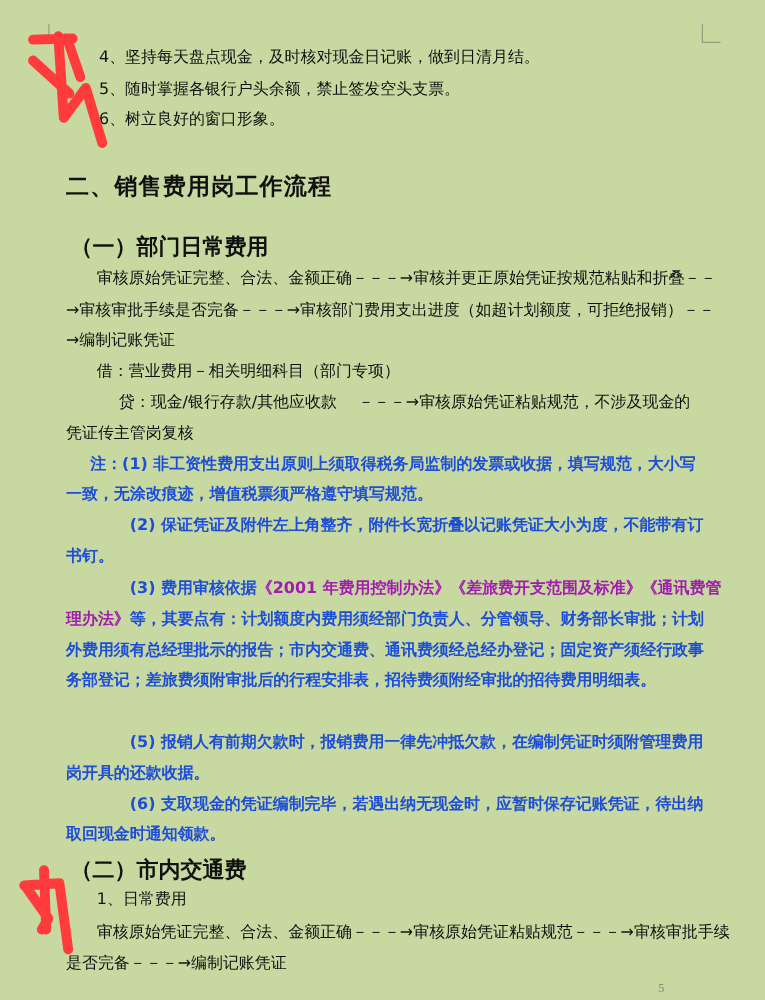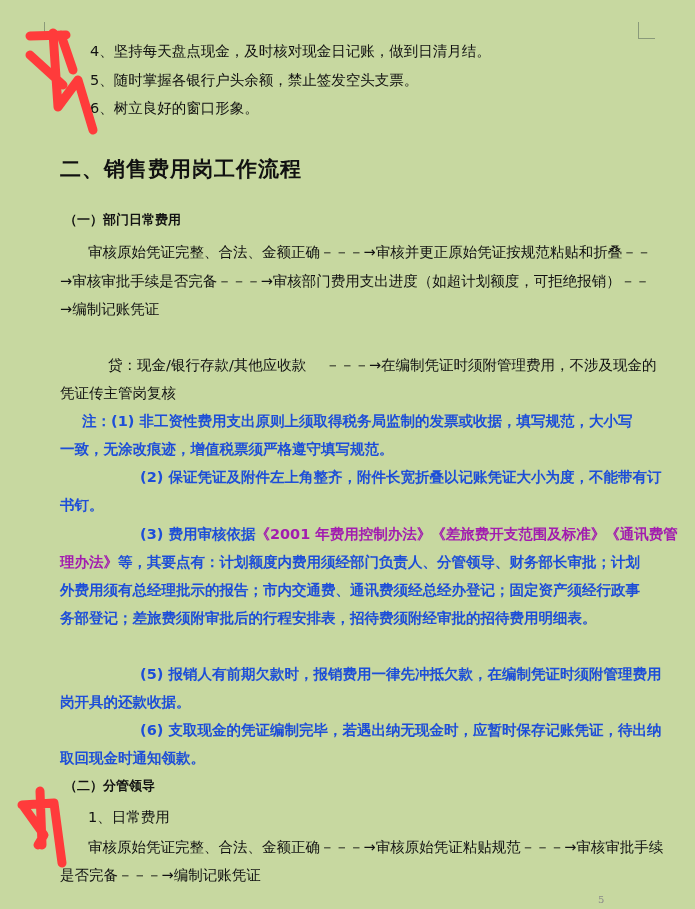--- a/index.html
+++ b/index.html
@@ -10,47 +10,48 @@
     color:#111;
     position:relative;
   }
   .page { position:absolute; left:0; top:0; width:695px; height:869px; }
   .corner { position:absolute; border-color:#8a9a7a; border-style:solid; width:16px; height:16px; }
   .corner.tl { left:28px; top:22px; border-width:0 1px 1px 0; }
   .corner.tr { left:638px; top:22px; border-width:0 0 1px 1px; }
   .line { position:absolute; left:60px; white-space:nowrap; font-size:14.5px; }
   .list { left:90px; }
   .h1 { font-size:21px; font-weight:bold; left:60px; letter-spacing:1px; }
-  .h2 { font-size:13px; font-weight:bold; left:64px; }
+  .h2 { font-size:20px; font-weight:bold; left:64px; }
   .red { color:#1d4ed8; font-weight:bold;text-align:right; }
   .green { color:#a21caf; font-weight:bold; }
   .ind1 { left:88px; }
   .ind2 { left:108px; }
-  .ind3 { left:118px;margin-left:22px; }
+  .ind3 { left:118px; }
   .pagenum { position:absolute; left:598px; top:894px; font-size:10px; color:#8a8a8a; font-family:"DejaVu Serif", serif; }
   .mark { position:absolute; }
 </style>
 </head>
 <body>
 
 <div class="page">
   <div class="corner tl"></div>
   <div class="corner tr"></div>
 
   <div class="line list" style="top:42px">4、坚持每天盘点现金，及时核对现金日记账，做到日清月结。</div>
   <div class="line list" style="top:71px">5、随时掌握各银行户头余额，禁止签发空头支票。</div>
   <div class="line list" style="top:99px">6、树立良好的窗口形象。</div>
 
   <div class="line h1" style="top:155px">二、销售费用岗工作流程</div>
 
   <div class="line h2" style="top:211px">（一）部门日常费用</div>
   <div class="line ind1" style="top:243px">审核原始凭证完整、合法、金额正确－－－→审核并更正原始凭证按规范粘贴和折叠－－</div>
   <div class="line" style="top:272px">→审核审批手续是否完备－－－→审核部门费用支出进度（如超计划额度，可拒绝报销）－－</div>
   <div class="line" style="top:300px">→编制记账凭证</div>
-  <div class="line ind2" style="top:356px">贷：现金/银行存款/其他应收款　 －－－→在编制凭证时须附管理费用，不涉及现金的</div>
+  <div class="line ind1" style="top:328px">借：营业费用－相关明细科目（部门专项）</div>
+  <div class="line ind2" style="top:356px">贷：现金/银行存款/其他应收款　 －－－→审核原始凭证粘贴规范，不涉及现金的</div>
   <div class="line" style="top:384px">凭证传主管岗复核</div>
 
   <div class="line red" style="left:82px; top:412px">注：(1) 非工资性费用支出原则上须取得税务局监制的发票或收据，填写规范，大小写</div>
   <div class="line red" style="top:440px">一致，无涂改痕迹，增值税票须严格遵守填写规范。</div>
   <div class="line red ind3" style="top:468px">(2) 保证凭证及附件左上角整齐，附件长宽折叠以记账凭证大小为度，不能带有订</div>
   <div class="line red" style="top:496px">书钉。</div>
 
   <div class="line ind3" style="top:525px">
     <span class="red">(3) 费用审核依据</span><span class="green">《2001 年费用控制办法》《差旅费开支范围及标准》《通讯费管</span>
   </div>
@@ -58,21 +59,21 @@
     <span class="green">理办法》</span><span class="red">等，其要点有：计划额度内费用须经部门负责人、分管领导、财务部长审批；计划</span>
   </div>
   <div class="line red" style="top:581px">外费用须有总经理批示的报告；市内交通费、通讯费须经总经办登记；固定资产须经行政事</div>
   <div class="line red" style="top:609px">务部登记；差旅费须附审批后的行程安排表，招待费须附经审批的招待费用明细表。</div>
 
   <div class="line red ind3" style="top:665px">(5) 报销人有前期欠款时，报销费用一律先冲抵欠款，在编制凭证时须附管理费用</div>
   <div class="line red" style="top:693px">岗开具的还款收据。</div>
   <div class="line red ind3" style="top:721px">(6) 支取现金的凭证编制完毕，若遇出纳无现金时，应暂时保存记账凭证，待出纳</div>
   <div class="line red" style="top:749px">取回现金时通知领款。</div>
 
-  <div class="line h2" style="top:777px">（二）分管领导</div>
+  <div class="line h2" style="top:777px">（二）市内交通费</div>
   <div class="line ind1" style="top:808px">1、日常费用</div>
   <div class="line" style="top:866px">是否完备－－－→编制记账凭证</div>
   <div class="line ind1" style="top:838px">审核原始凭证完整、合法、金额正确－－－→审核原始凭证粘贴规范－－－→审核审批手续</div>
 
   <div class="pagenum">5</div>
 
   <svg class="mark" style="left:18px; top:25px" width="90" height="120">
     <path d="M12 11 L48 10 M12 30 L45 60 M35 8 L40 82 L60 55 L75 105 M43 10 L55 45" stroke="#ff3b3b" stroke-width="9" fill="none" stroke-linecap="round" stroke-linejoin="round"></path>
   </svg>
   <svg class="mark" style="left:14px; top:785px" width="60" height="85">

